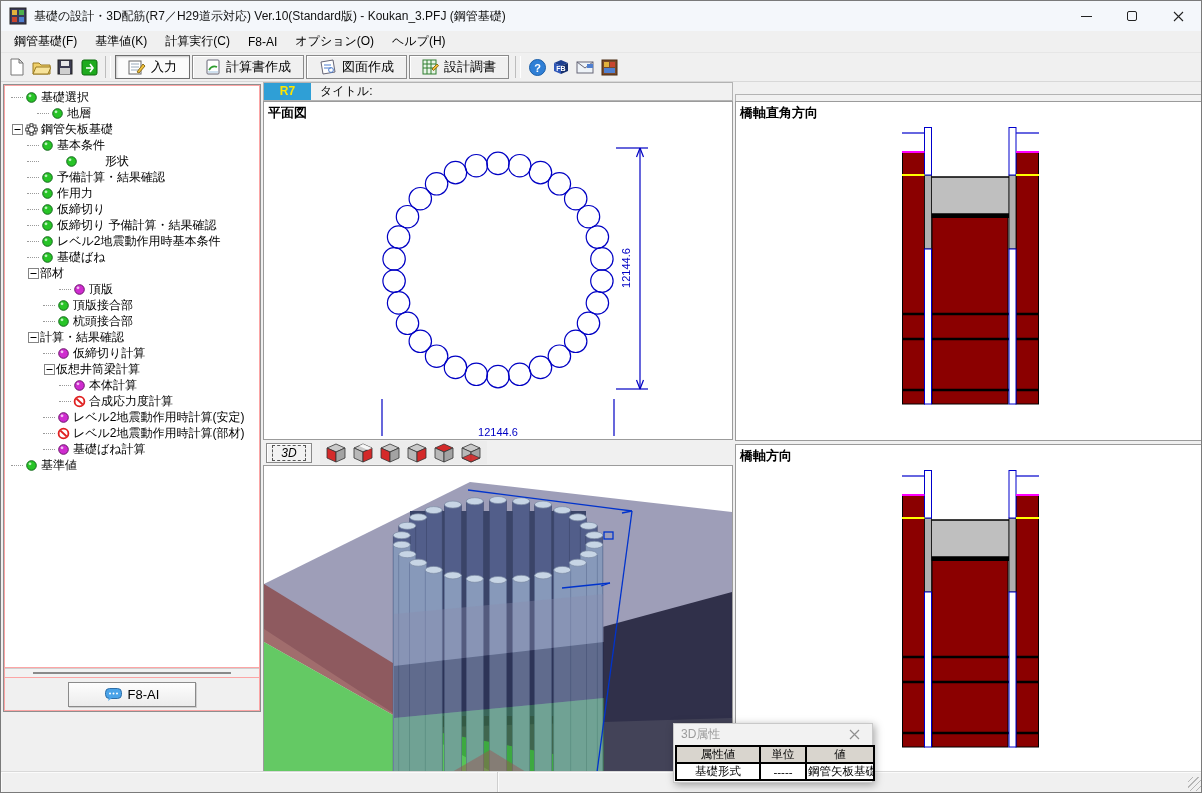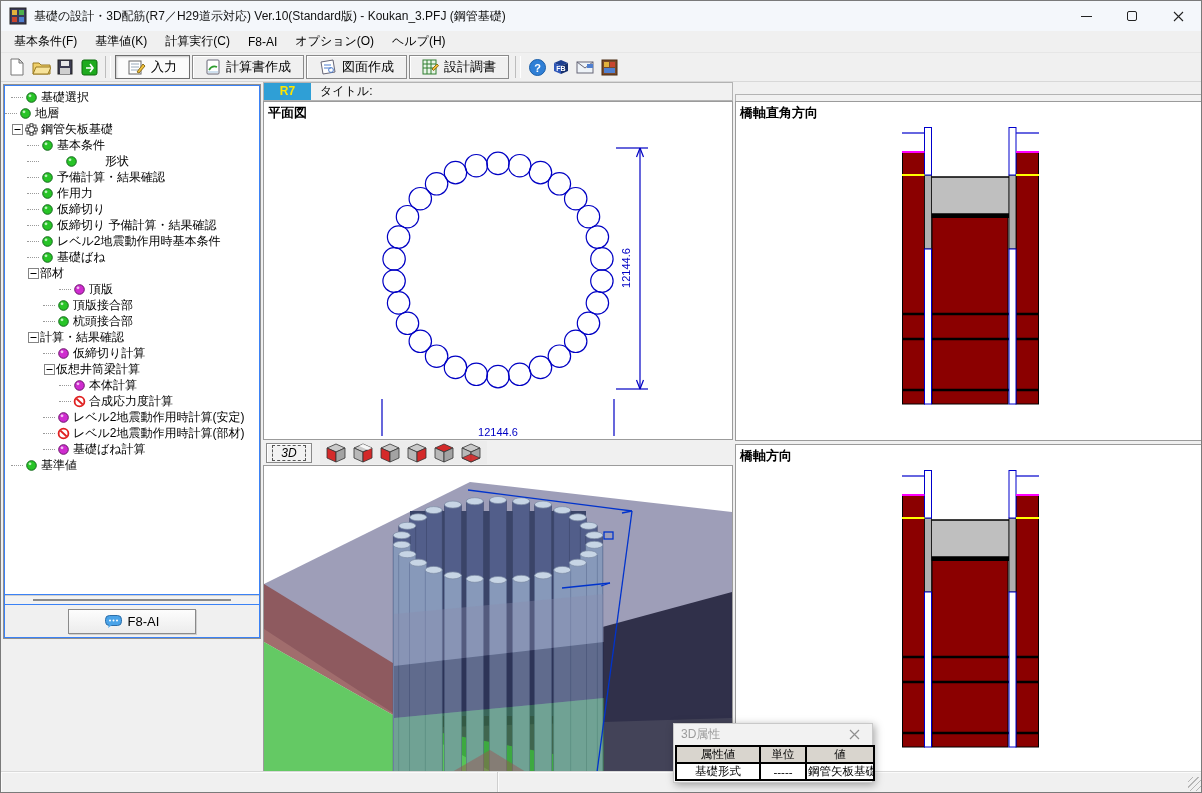--- a/index.html
+++ b/index.html
@@ -25,21 +25,21 @@
   .tsep { width:6px; height:22px; border-left:1px solid #bdbdbd; border-right:1px solid #ffffff; margin:0 4px; }
   .ibtn { width:24px; height:24px; display:flex; align-items:center; justify-content:center; border:1px solid transparent; }
   .big-btn { height:24px; display:flex; align-items:center; gap:5px; padding:0 12px; margin-right:2px;
              background:#f0f0f0; border:1px solid #8a8a8a; box-shadow:inset 1px 1px 0 #ffffff; font-size:13px; }
   .big-btn.active { background:#fbfbfb; box-shadow:inset 1px 1px 2px #c8c8c8; border-color:#6d6d6d; }
 
   
   .main { position:absolute; top:81px; left:0; width:1202px; height:691px; background:#f0f0f0; }
 
   
-  .left-panel { position:absolute; left:2px; top:2px; width:258px; height:555px; background:#3b82f6; border:1px solid #8f8f8f; }
+  .left-panel { position:absolute; left:2px; top:2px; width:258px; height:628px; background:#fca5a5; border:1px solid #8f8f8f; }
   .tree-box { position:absolute; left:1px; right:1px; top:1px; bottom:44px; background:#fff; overflow:hidden; padding-top:3px; }
   .tree-row { height:16px; display:flex; align-items:center; white-space:nowrap; cursor:default; }
   .tree-row .slot { width:13px; display:flex; align-items:center; justify-content:center; flex:0 0 auto; }
   .tree-row .conn { width:12px; border-top:1px dotted #9a9a9a; margin-right:1px; flex:0 0 auto; }
   .tree-row .ticon { width:14px; display:flex; align-items:center; justify-content:center; margin-right:3px; flex:0 0 auto; }
   .tree-row .tlabel { font-size:12px; }
   .tree-hscroll { position:absolute; left:1px; right:1px; bottom:34px; height:9px; background:#f2f2f2; border-top:1px solid #cfcfcf; }
   .tree-hscroll .thumb { position:absolute; left:28px; right:28px; top:3px; height:2px; background:#8a8a8a; }
   .f8-row { position:absolute; left:1px; right:1px; bottom:1px; height:32px; background:#f0f0f0; display:flex; align-items:center; justify-content:center; }
   .f8-btn { width:128px; height:25px; background:linear-gradient(#fdfdfd,#ececec); border:1px solid #8a8a8a; box-shadow:1px 1px 0 #cfcfcf;
@@ -112,21 +112,21 @@
         </div>
       <div class="win-btn">
         <svg width="11" height="11">
             <path d="M1 1 L10 10 M10 1 L1 10" stroke="#222" stroke-width="1.1"></path>
           </svg>
       </div>
     </div>
   </div>
 
   <div class="menubar">
-    <span class="menu-item">基本条件(F)</span>
+    <span class="menu-item">鋼管基礎(F)</span>
     <span class="menu-item">基準値(K)</span>
     <span class="menu-item">計算実行(C)</span>
     <span class="menu-item">F8-AI</span>
     <span class="menu-item">オプション(O)</span>
     <span class="menu-item">ヘルプ(H)</span>
   </div>
 
   <div class="toolbar">
     <div class="ibtn">
       <svg width="16" height="18">
@@ -225,21 +225,21 @@
           <div class="tree-row" style="padding-left: 6px;">
             <span class="conn"></span>
             <span class="ticon">
               <svg width="13" height="13">
                 <circle cx="6.5" cy="6.5" r="4.8" fill="#27c427" stroke="#14691c"></circle>
                 <circle cx="5" cy="4.8" r="1.4" fill="#bdf2bd"></circle>
               </svg>
             </span>
             <span class="tlabel">基礎選択</span>
           </div>
-          <div class="tree-row" style="">
+          <div class="tree-row" style=" margin-left: 32px;">
             <span class="conn"></span>
             <span class="ticon">
               <svg width="13" height="13">
                 <circle cx="6.5" cy="6.5" r="4.8" fill="#27c427" stroke="#14691c"></circle>
                 <circle cx="5" cy="4.8" r="1.4" fill="#bdf2bd"></circle>
               </svg>
             </span>
             <span class="tlabel">地層</span>
           </div>
           <div class="tree-row" style="padding-left: 6px;">

